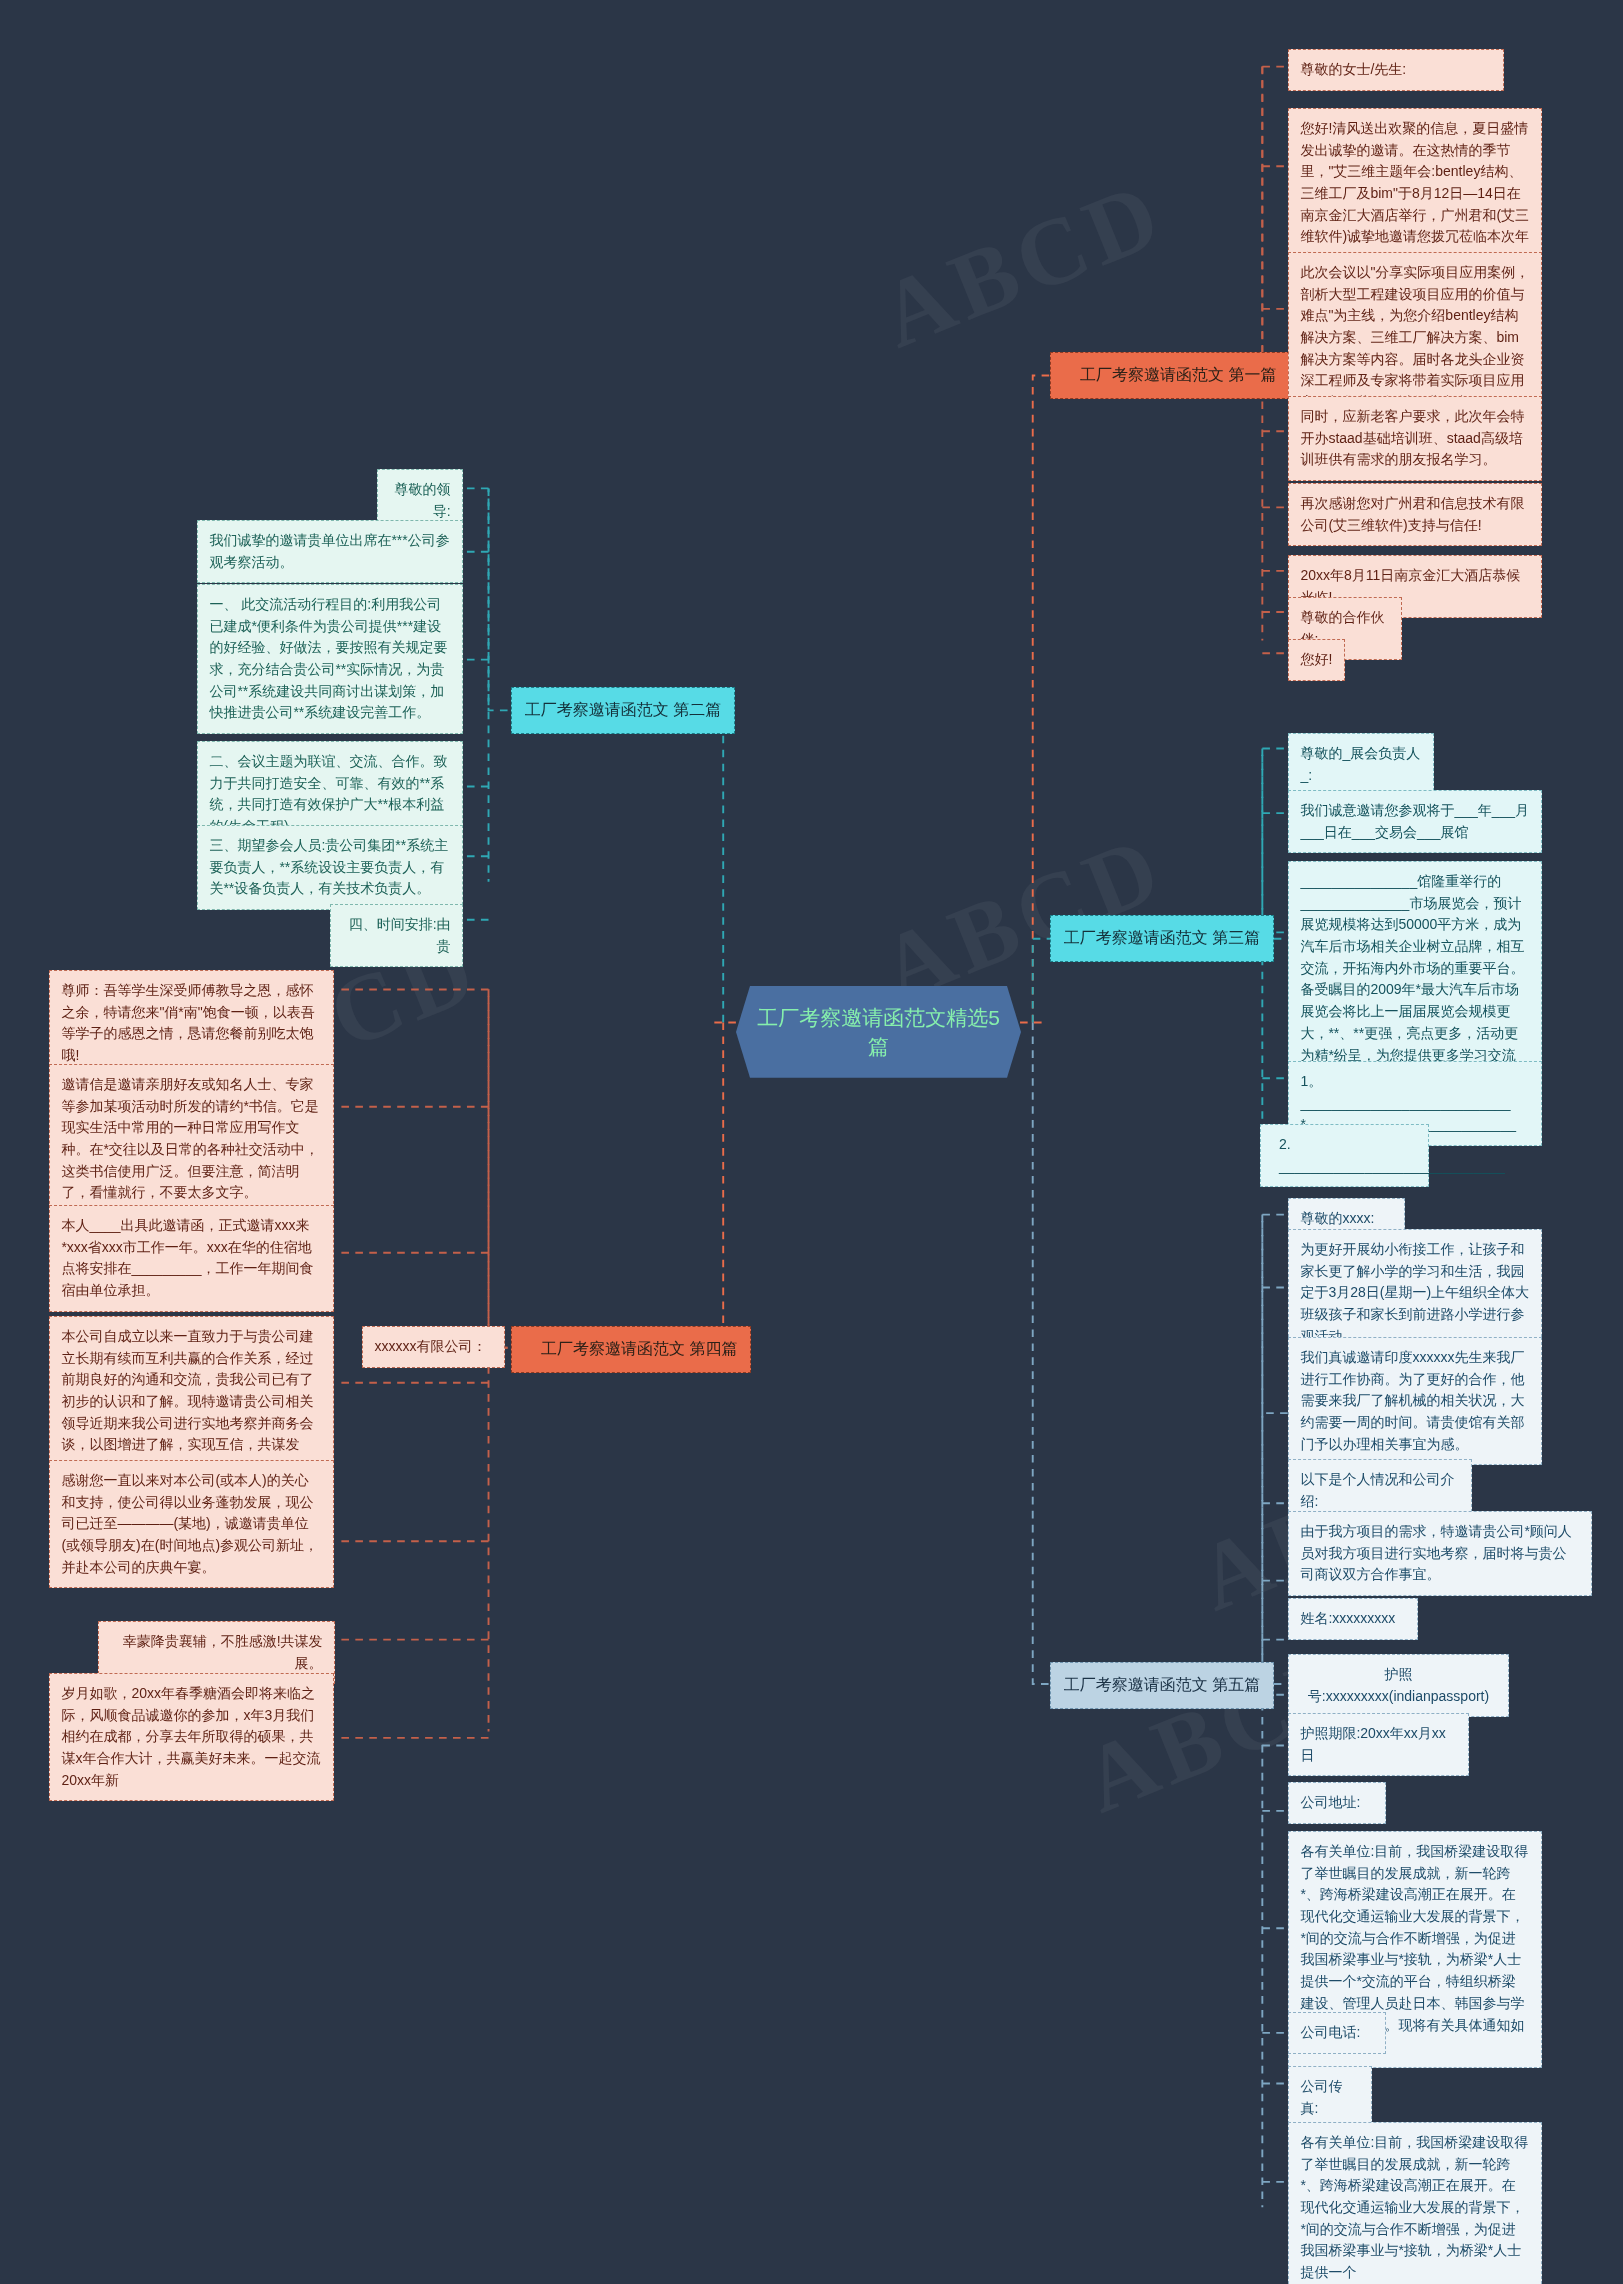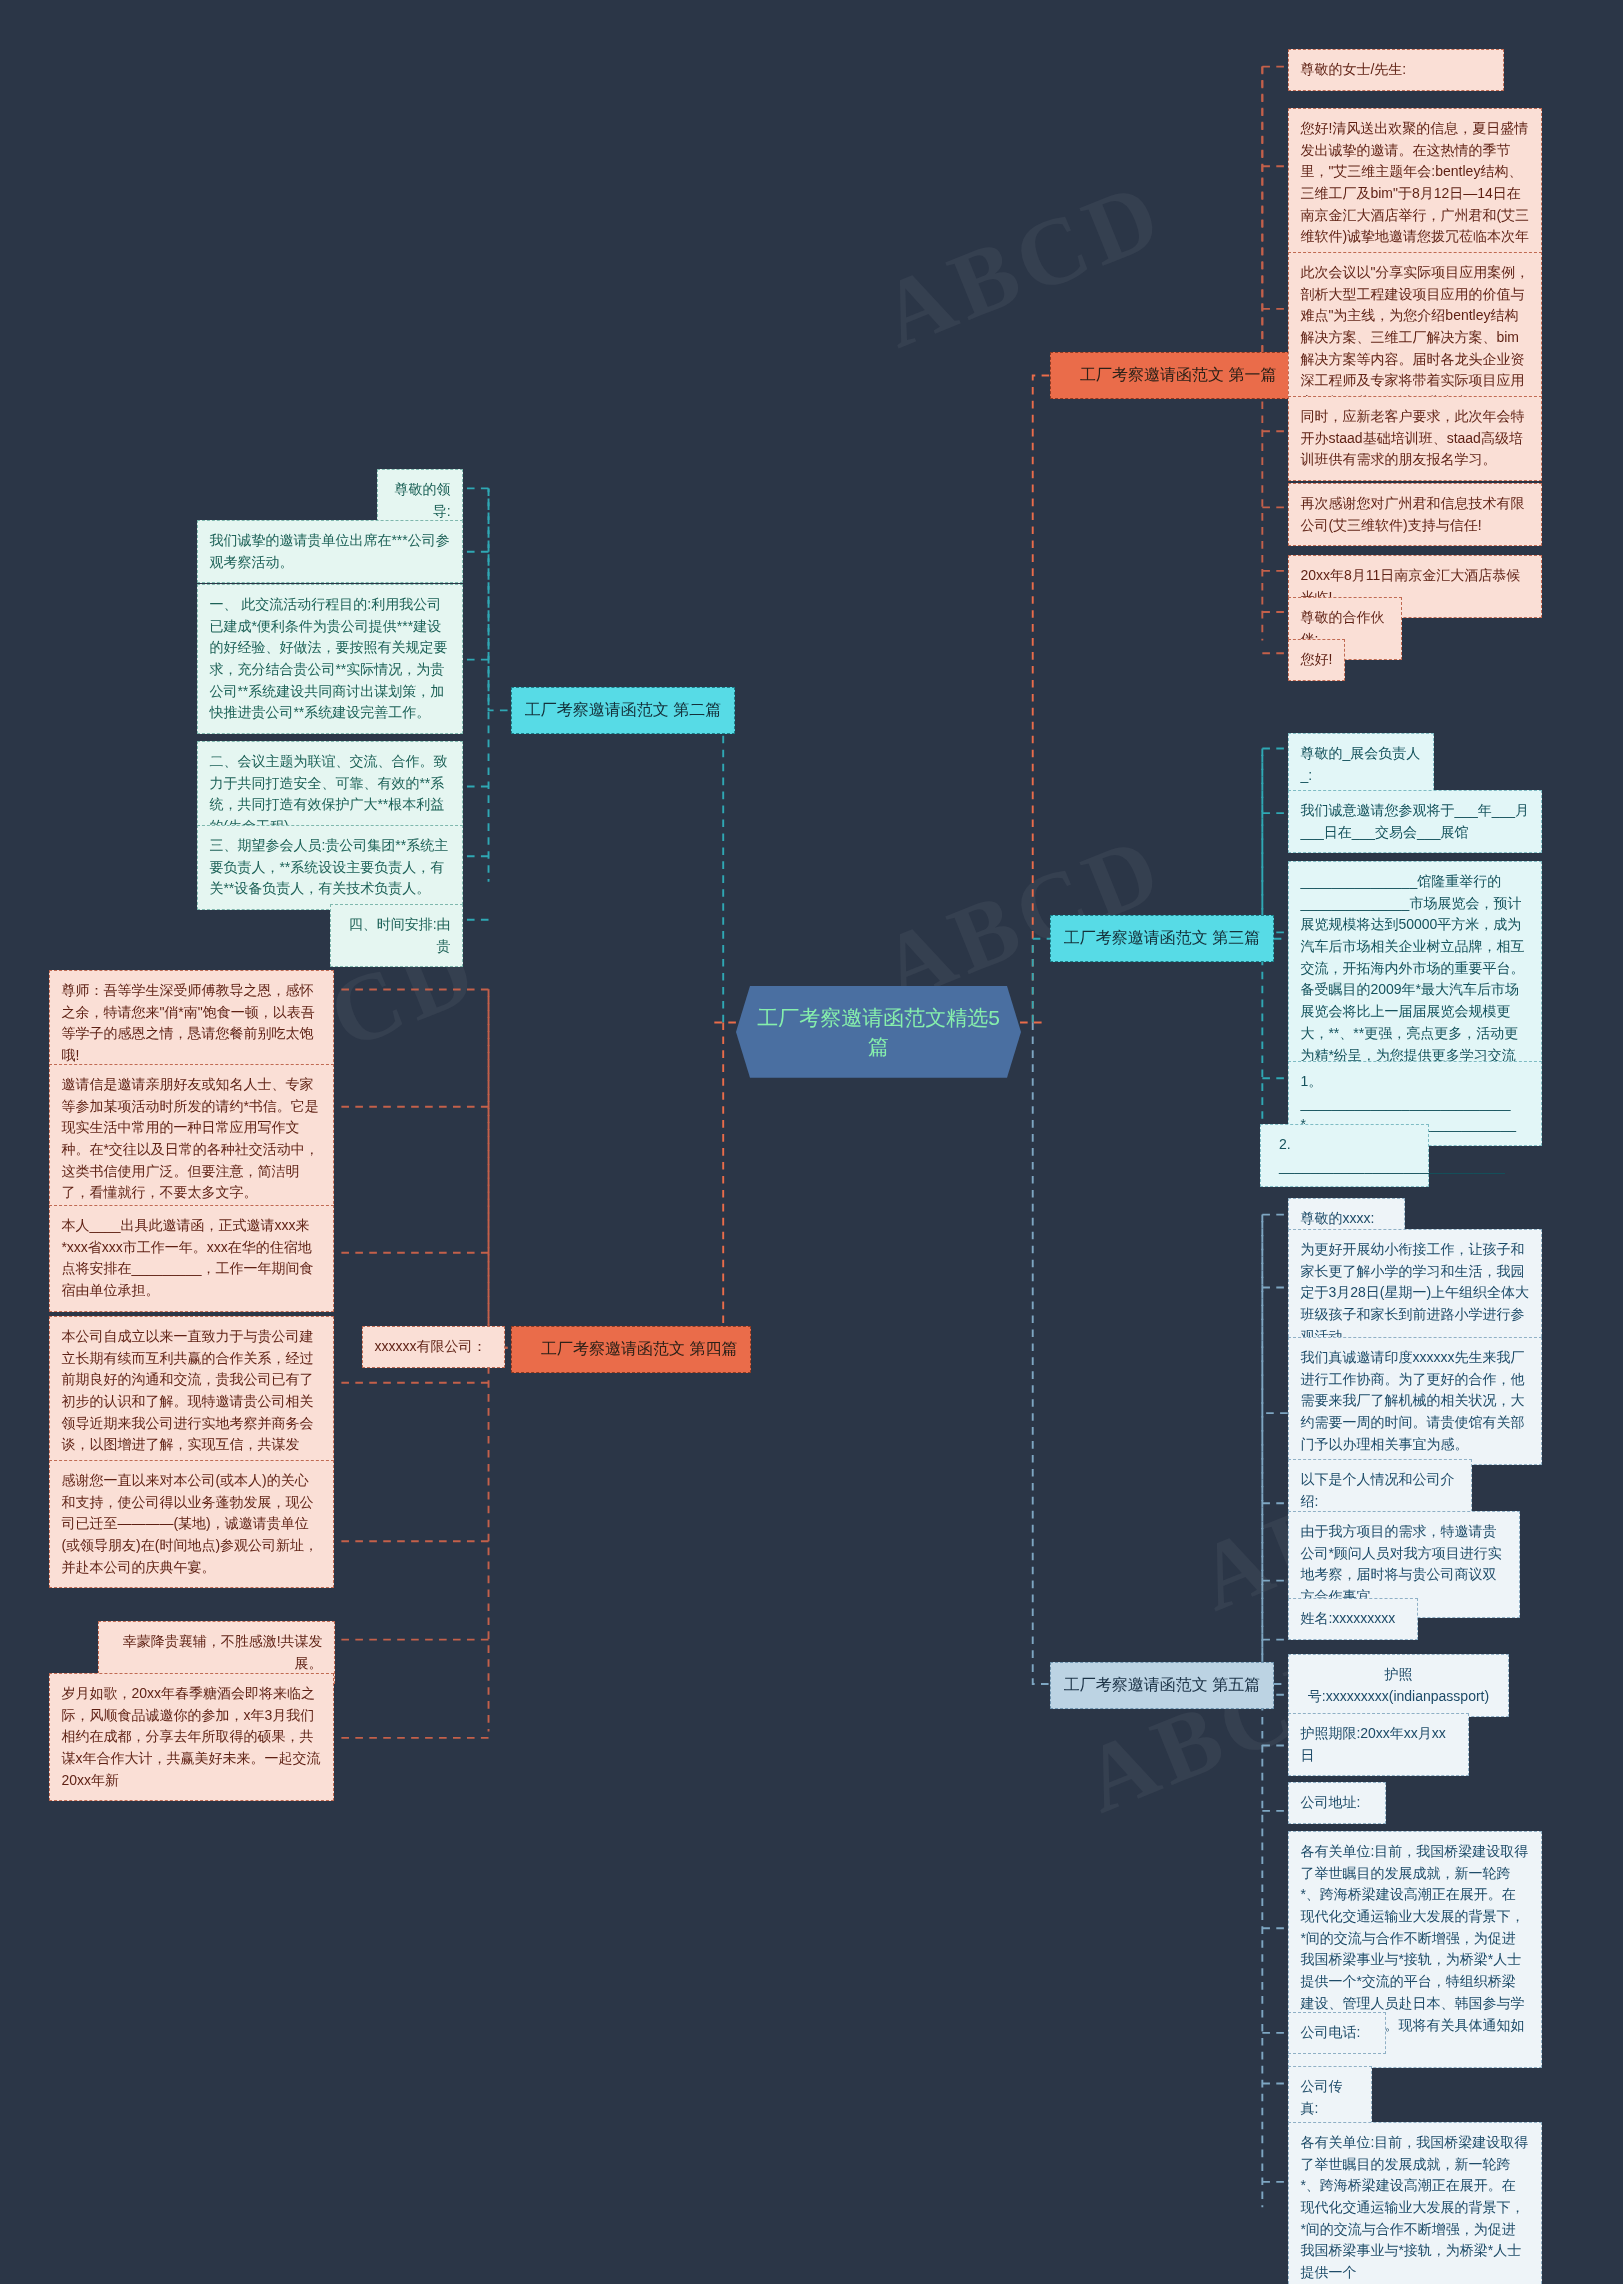--- a/index.html
+++ b/index.html
@@ -198,21 +198,21 @@
     </div>
   <div class="node leaf pale" style="left:1288px; top:1229px; width:254px;">
     <div class="node-text">为更好开展幼小衔接工作，让孩子和家长更了解小学的学习和生活，我园定于3月28日(星期一)上午组织全体大班级孩子和家长到前进路小学进行参观活动。</div>
     </div>
   <div class="node leaf pale" style="left:1288px; top:1337px; width:254px;">
     <div class="node-text">我们真诚邀请印度xxxxxx先生来我厂进行工作协商。为了更好的合作，他需要来我厂了解机械的相关状况，大约需要一周的时间。请贵使馆有关部门予以办理相关事宜为感。</div>
     </div>
   <div class="node leaf pale" style="left:1288px; top:1459px; width:184px;">
     <div class="node-text">以下是个人情况和公司介绍:</div>
     </div>
-  <div class="node leaf pale" style="left:1288px; top:1511px; width:232px;">
+  <div class="node leaf pale" style="left:1288px; top:1511px; width:304px;">
     <div class="node-text">由于我方项目的需求，特邀请贵公司*顾问人员对我方项目进行实地考察，届时将与贵公司商议双方合作事宜。</div>
     </div>
   <div class="node leaf pale" style="left:1288px; top:1598px; width:130px;">
     <div class="node-text">姓名:xxxxxxxxx</div>
     </div>
   <div class="node leaf pale" style="left:1288px; top:1654px; width:221px;text-align:center;">
     <div class="node-text">护照号:xxxxxxxxx(indianpassport)</div>
     </div>
   <div class="node leaf pale" style="left:1288px; top:1713px; width:181px;">
     <div class="node-text">护照期限:20xx年xx月xx日</div>

